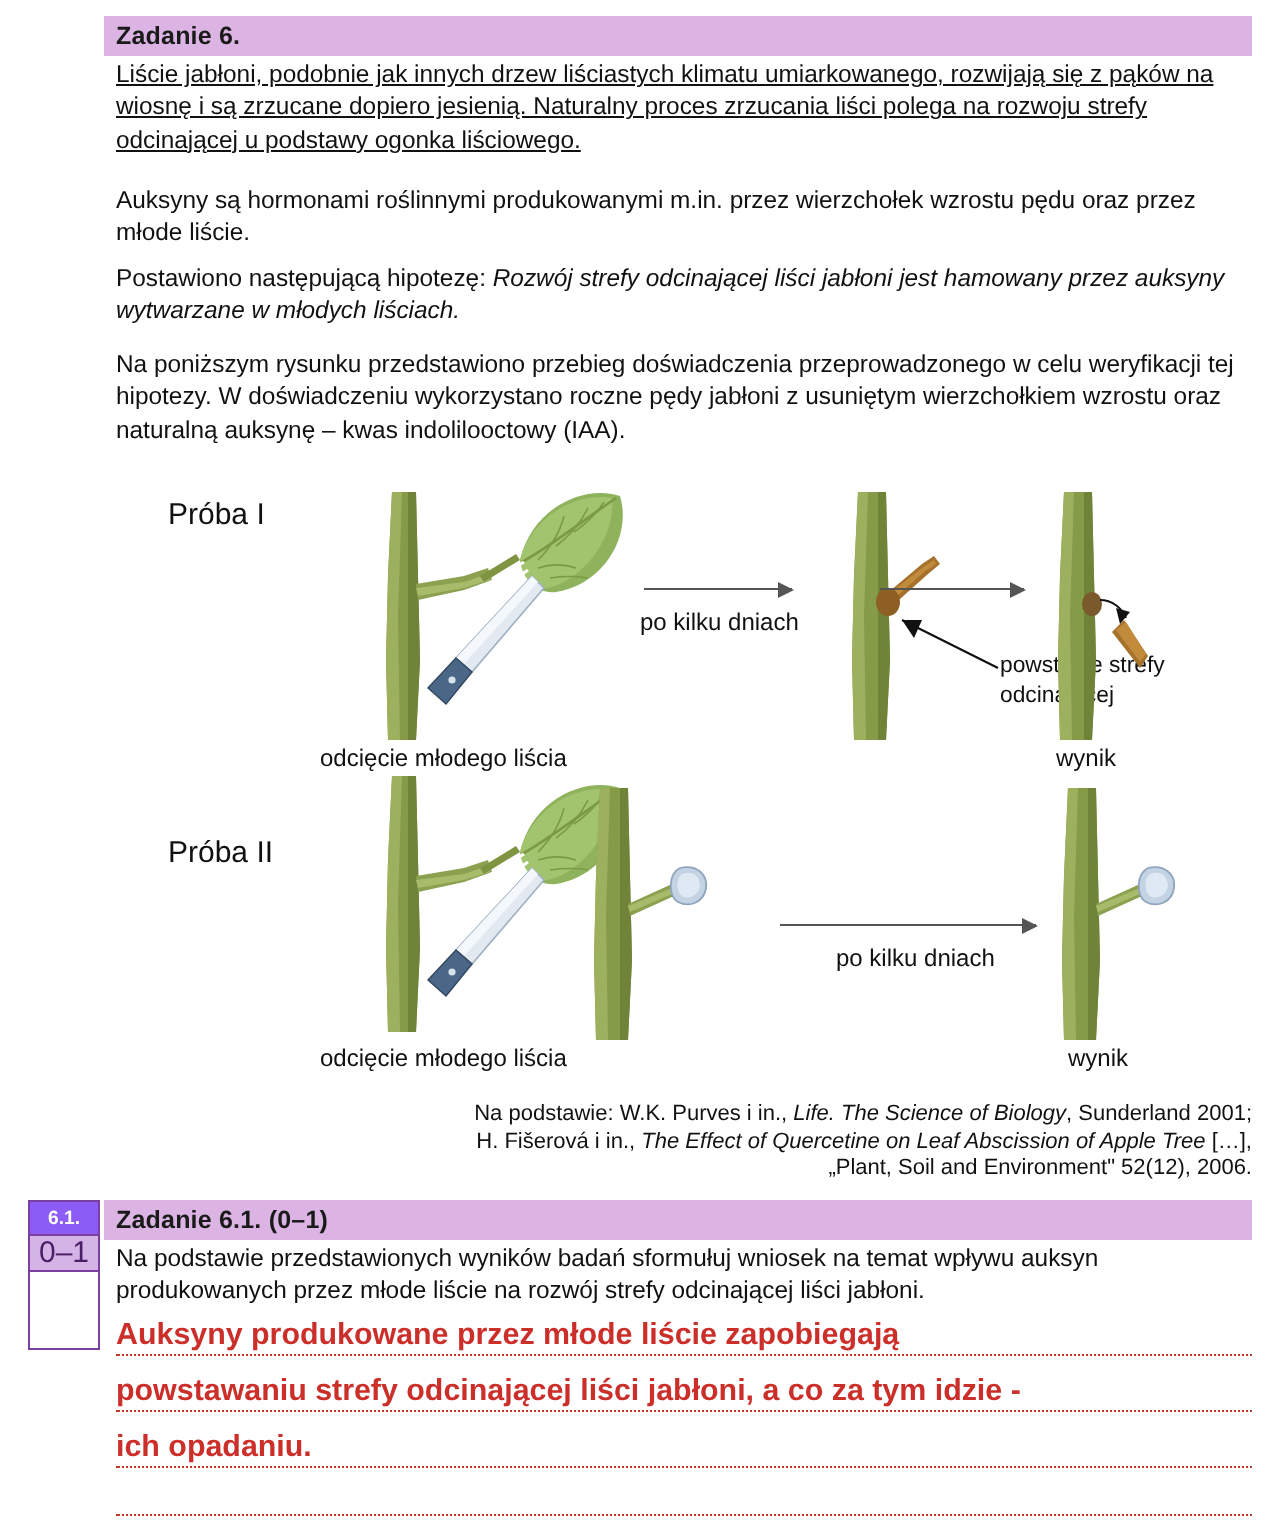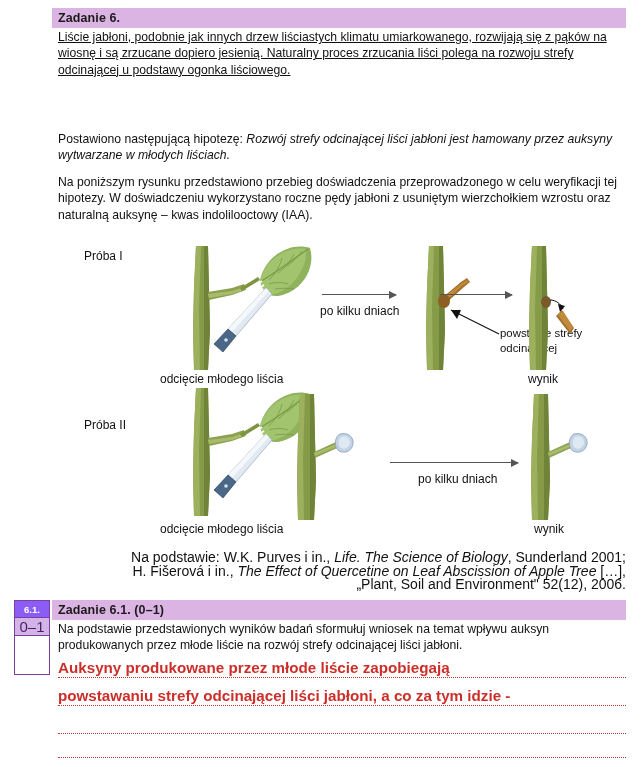--- a/index.html
+++ b/index.html
@@ -50,21 +50,21 @@
   
   .figure {
     position: absolute;
     left: 52px;
     top: 236px;
     width: 574px;
     height: 310px;
   }
   .trial-label {
     position: absolute;
-    font-size: 12px;
+    font-size: 15px;
     color: #111;
   }
   .fig-caption {
     position: absolute;
     font-size: 12px;
     color: #111;
     white-space: nowrap;
   }
   .fig-note {
     position: absolute;
@@ -88,21 +88,21 @@
     border-top: 4.6px solid transparent;
     border-bottom: 4.6px solid transparent;
   }
 
   svg.art { position: absolute; overflow: visible; }
 
   
   .source {
     position: absolute;
     right: 18px;
-    font-size: 14px;
+    font-size: 11px;
     line-height: 13.6px;
     color: #111;
     text-align: right;
     white-space: nowrap;
   }
   .source i { font-style: italic; }
 
   
   .score-box {
     position: absolute;
@@ -156,20 +156,21 @@
 </style>
 </head>
 <body>
 
 <div class="page">
 
   <div class="task-header" style="top:8px;">Zadanie 6.</div>
 
   <div class="para" style="top:29px;text-decoration:underline;">Liście jabłoni, podobnie jak innych drzew liściastych klimatu umiarkowanego, rozwijają się z pąków na wiosnę i są zrzucane dopiero jesienią. Naturalny proces zrzucania liści polega na rozwoju strefy odcinającej u podstawy ogonka liściowego.</div>
 
+  <div class="para" style="top:92px;">Auksyny są hormonami roślinnymi produkowanymi m.in. przez wierzchołek wzrostu pędu oraz przez młode liście.</div>
 
   <div class="para" style="top:174px;">Na poniższym rysunku przedstawiono przebieg doświadczenia przeprowadzonego w celu weryfikacji tej hipotezy. W doświadczeniu wykorzystano roczne pędy jabłoni z usuniętym wierzchołkiem wzrostu oraz naturalną auksynę – kwas indolilooctowy (IAA).</div>
 
   <div class="para" style="top:131px;">
     <span>Postawiono następującą hipotezę: </span><i>Rozwój strefy odcinającej liści jabłoni jest hamowany przez auksyny wytwarzane w młodych liściach.</i>
   </div>
 
   <div class="figure">
 
     <div class="trial-label" style="left:32px; top:13px;">Próba I</div>
@@ -317,14 +318,15 @@
 
   <div class="para" style="top:621px;">Na podstawie przedstawionych wyników badań sformułuj wniosek na temat wpływu auksyn produkowanych przez młode liście na rozwój strefy odcinającej liści jabłoni.</div>
 
   <div class="ans-line" style="top:677px;"></div>
   <div class="ans-line" style="top:705px;"></div>
   <div class="ans-line" style="top:733px;"></div>
   <div class="ans-line" style="top:757px;"></div>
 
   <div class="ans-text" style="top:659px;">Auksyny produkowane przez młode liście zapobiegają</div>
   <div class="ans-text" style="top:687px;">powstawaniu strefy odcinającej liści jabłoni, a co za tym idzie -</div>
+  <div class="ans-text" style="top:715px;">ich opadaniu.</div>
 
 </div>
 
 </body></html>

